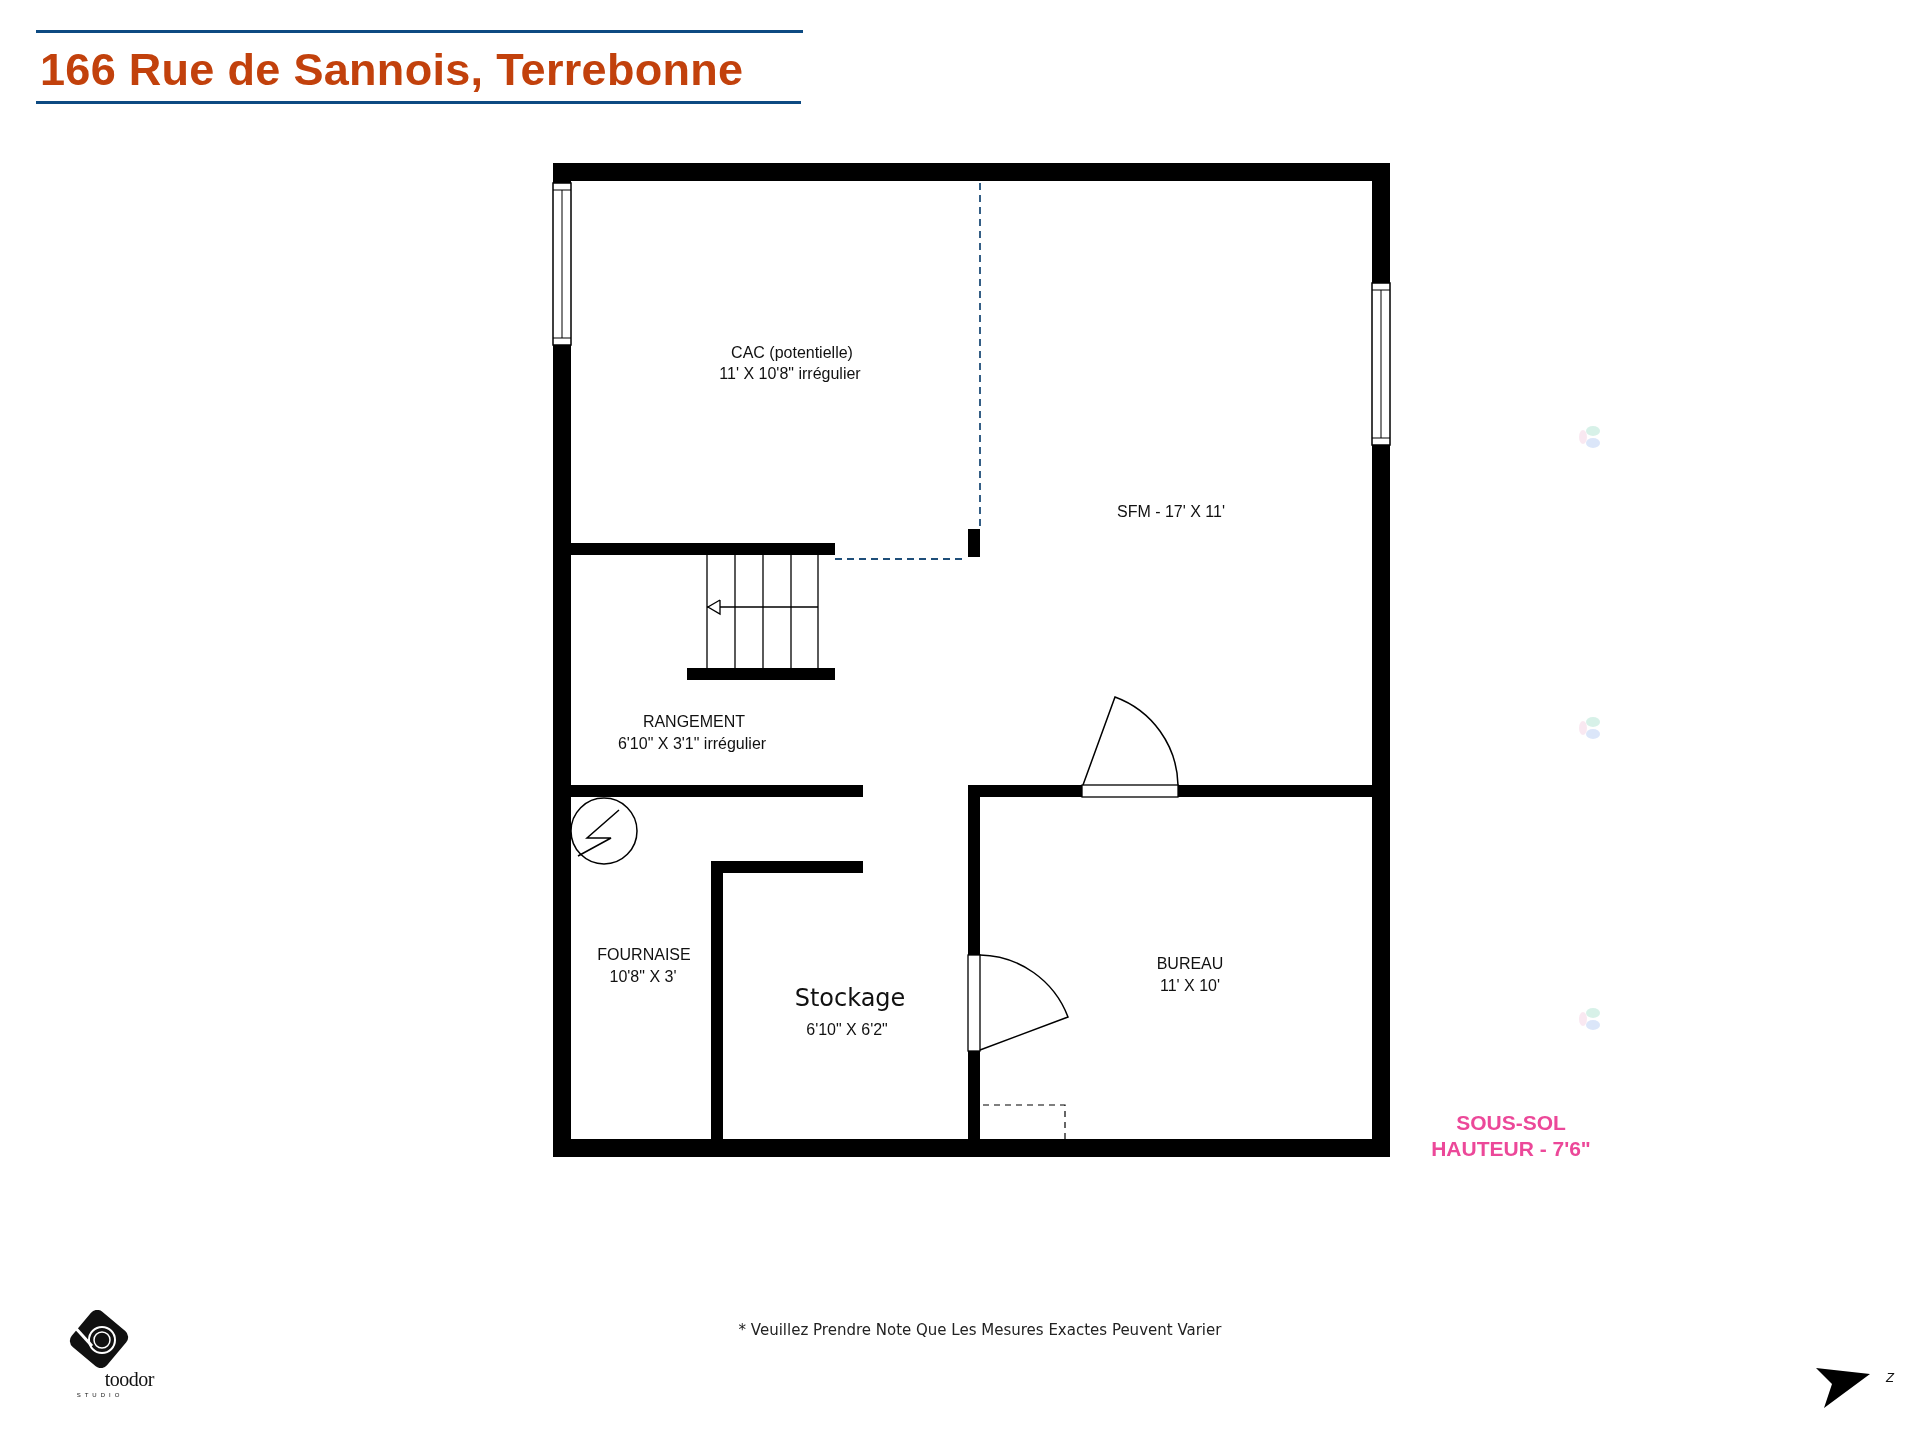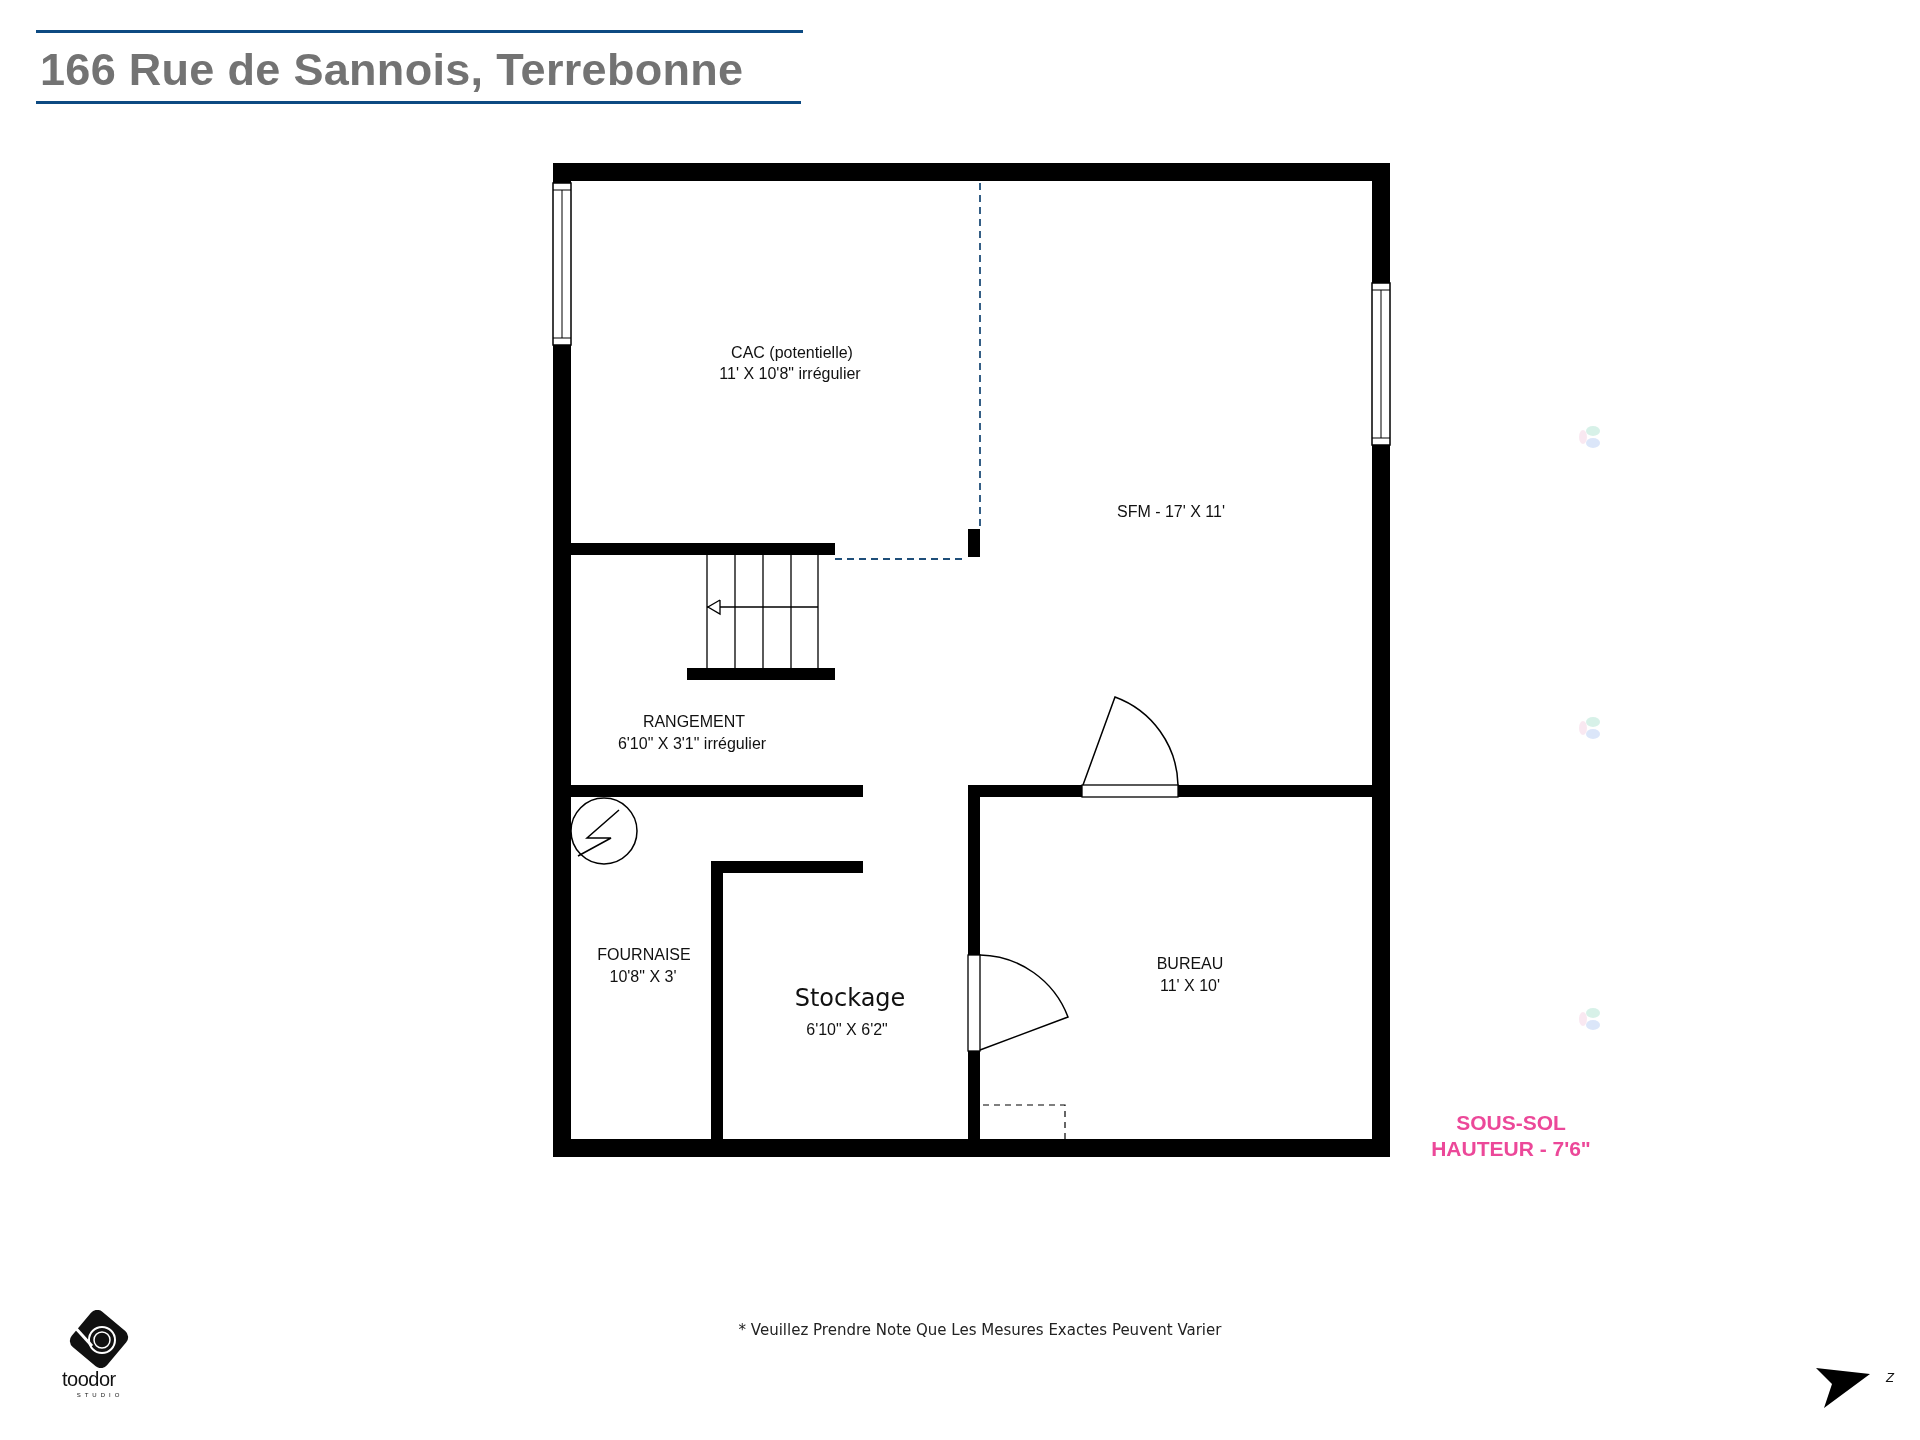--- a/index.html
+++ b/index.html
@@ -1,28 +1,28 @@
 <!DOCTYPE html>
 <html><head>
 <meta charset="utf-8">
 <style>
   html, body { margin: 0; padding: 0; background: #ffffff; }
   body { width: 1920px; height: 1440px; position: relative; overflow: hidden; font-family: "Liberation Sans", sans-serif; }
   .title-wrap { position: absolute; left: 36px; top: 30px; width: 767px; height: 74px; }
   .title-line { position: absolute; left: 0; height: 3px; background: #0d4a82; }
   .title-line.top { top: 0; width: 767px; }
   .title-line.bottom { top: 71px; width: 765px; }
-  .title-text { position: absolute; left: 4px; top: 14px; font-size: 45px; font-weight: bold; color: #737373; letter-spacing: 0.3px; white-space: nowrap; }
+  .title-text { position: absolute; left: 4px; top: 14px; font-size: 45px; font-weight: bold; color: #c2410c; letter-spacing: 0.3px; white-space: nowrap; }
   svg.plan { position: absolute; left: 0; top: 0; }
   .room-label { font-family: "Liberation Sans", sans-serif; font-size: 16px; fill: #111; }
   .room-label.big { font-family: "DejaVu Sans", sans-serif; font-size: 24px; }
   .floor-label { position: absolute; left: 1418px; top: 1110px; width: 186px; text-align: center; color: #ec4899; font-size: 21px; font-weight: bold; line-height: 26px; }
   .disclaimer { position: absolute; left: 730px; top: 1321px; width: 500px; text-align: center; font-family: "DejaVu Sans", sans-serif; font-size: 15px; color: #222; white-space: nowrap; }
   .logo { position: absolute; left: 62px; top: 1310px; width: 76px; height: 92px; }
-  .logo-word { position: absolute; left: 0; top: 58px; width: 76px; text-align: left; font-family: Liberation Sans, sans-serif; font-size: 20px; color: #111; letter-spacing: -0.5px; }
+  .logo-word { position: absolute; left: 16px; top: 58px; width: 76px; text-align: right; font-family: Liberation Serif, serif; font-size: 20px; color: #111; letter-spacing: -0.5px; }
   .logo-sub { position: absolute; left: 0; top: 82px; width: 76px; text-align: center; font-size: 6px; letter-spacing: 4px; color: #111; }
   .north { position: absolute; left: 1810px; top: 1364px; width: 70px; height: 60px; }
   .north-z { position: absolute; left: 1886px; top: 1370px; font-size: 13px; color: #111; font-style: italic; }
   .watermark { position: absolute; width: 28px; height: 28px; opacity: 0.35; }
 </style>
 </head>
 <body>
 
 <div class="title-wrap">
   <div class="title-line top"></div>

